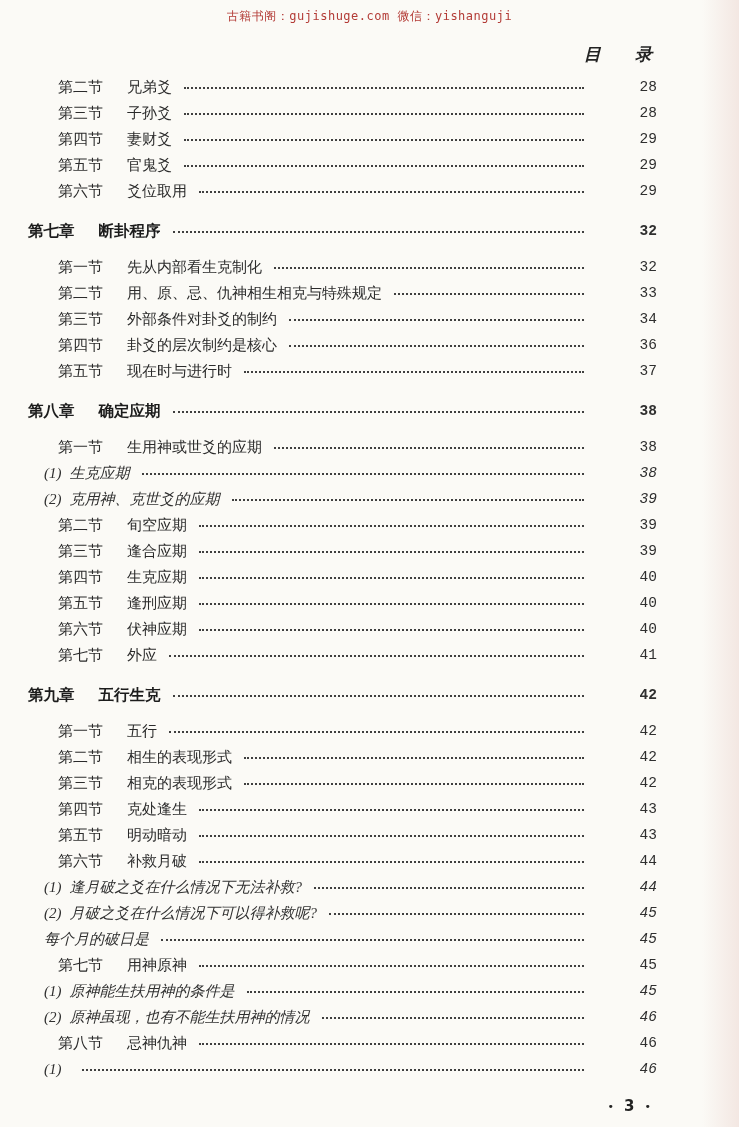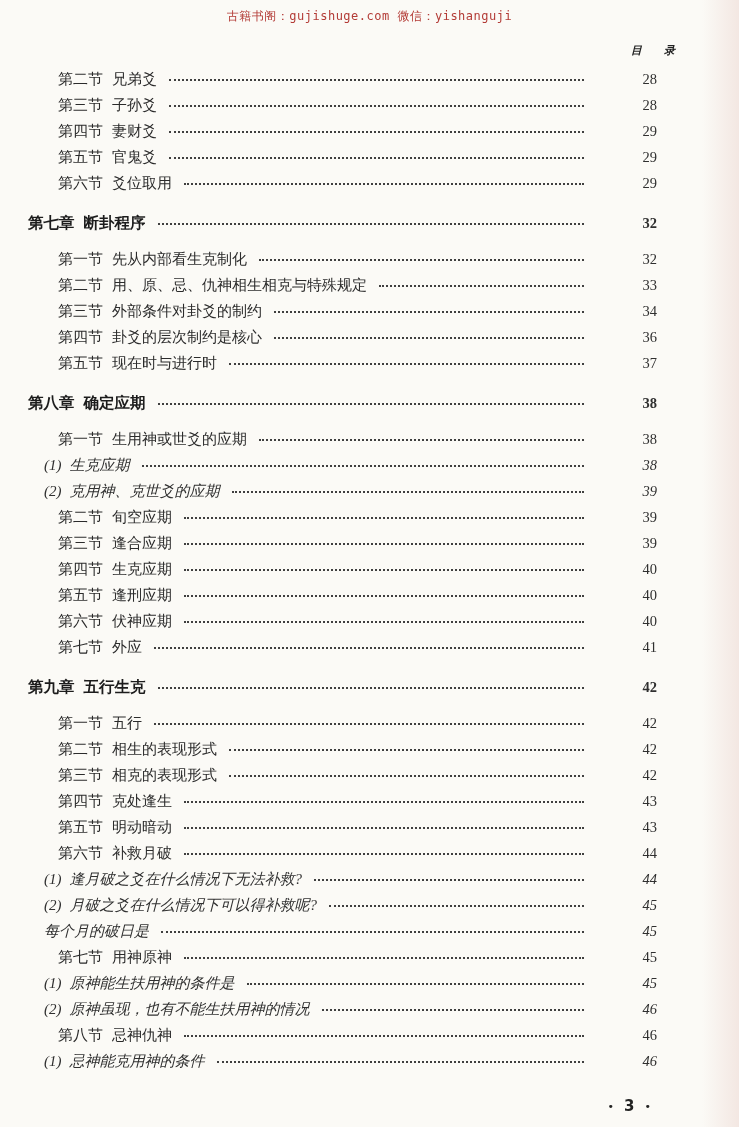--- a/index.html
+++ b/index.html
@@ -14,25 +14,25 @@
   .watermark{
     text-align:center;
     padding-top:8px;
     font-size:12px;
     letter-spacing:.5px;
     color:#b33b36;
     font-family:"DejaVu Sans Mono","Liberation Mono",monospace;
   }
   .page-header{
     margin-top:18px;
-    padding-right:64px;
+    padding-right:87px;
     text-align:right;
     font-weight:bold;
     font-style:italic;
-    font-size:11px;
+    font-size:17px;
     color:#222;
     white-space:pre;
   }
   .toc{
     margin-top:8px;
     padding-left:28px;
     padding-right:82px;
   }
   .row{
     display:flex;
@@ -51,35 +51,35 @@
     justify-content:space-between;
   }
   .block .items{margin-top:9px;}
   .block:first-child .items{margin-top:0;}
   .row.section{padding-left:30px;}
   .row.sub{
     padding-left:16px;
     font-style:italic;
     color:#303030;
   }
-  .lbl{margin-right:9px;}
+  .lbl{margin-right:24px;}
   .row.sub .lbl{margin-right:8px;}
   .leader{
     flex:1 1 auto;
     min-width:18px;
     height:0;
     align-self:center;
     border-bottom:2px dotted #3f3f3f;
     margin:0 9px 0 12px;
     transform:translateY(1px);
   }
   .pg{
     min-width:24px;
     text-align:right;
-    font-family:Liberation Serif, serif;
+    font-family:Liberation Mono, monospace;
     font-size:14.5px;
     color:#2f2f2f;
     margin-left:40px;
   }
   .footer{
     position:absolute;
     bottom:12px;
     right:88px;
     font-size:14px;
     color:#222;
@@ -315,21 +315,20 @@
             <span class="pg">46</span>
           </div>
           <div class="row section">
             <span class="lbl">第八节</span>
             <span class="ttl">忌神仇神</span>
             <span class="leader"></span>
             <span class="pg">46</span>
           </div>
           <div class="row sub">
             <span class="lbl">(1)</span>
-            <span class="ttl">忌神能克用神的条件</span>
             <span class="leader"></span>
             <span class="pg">46</span>
           </div>
         </div>
       </div>
     </div>
 
   <div class="footer">
     <span class="fdot">•</span><span class="fnum">3</span><span class="fdot">•</span>
   </div>

